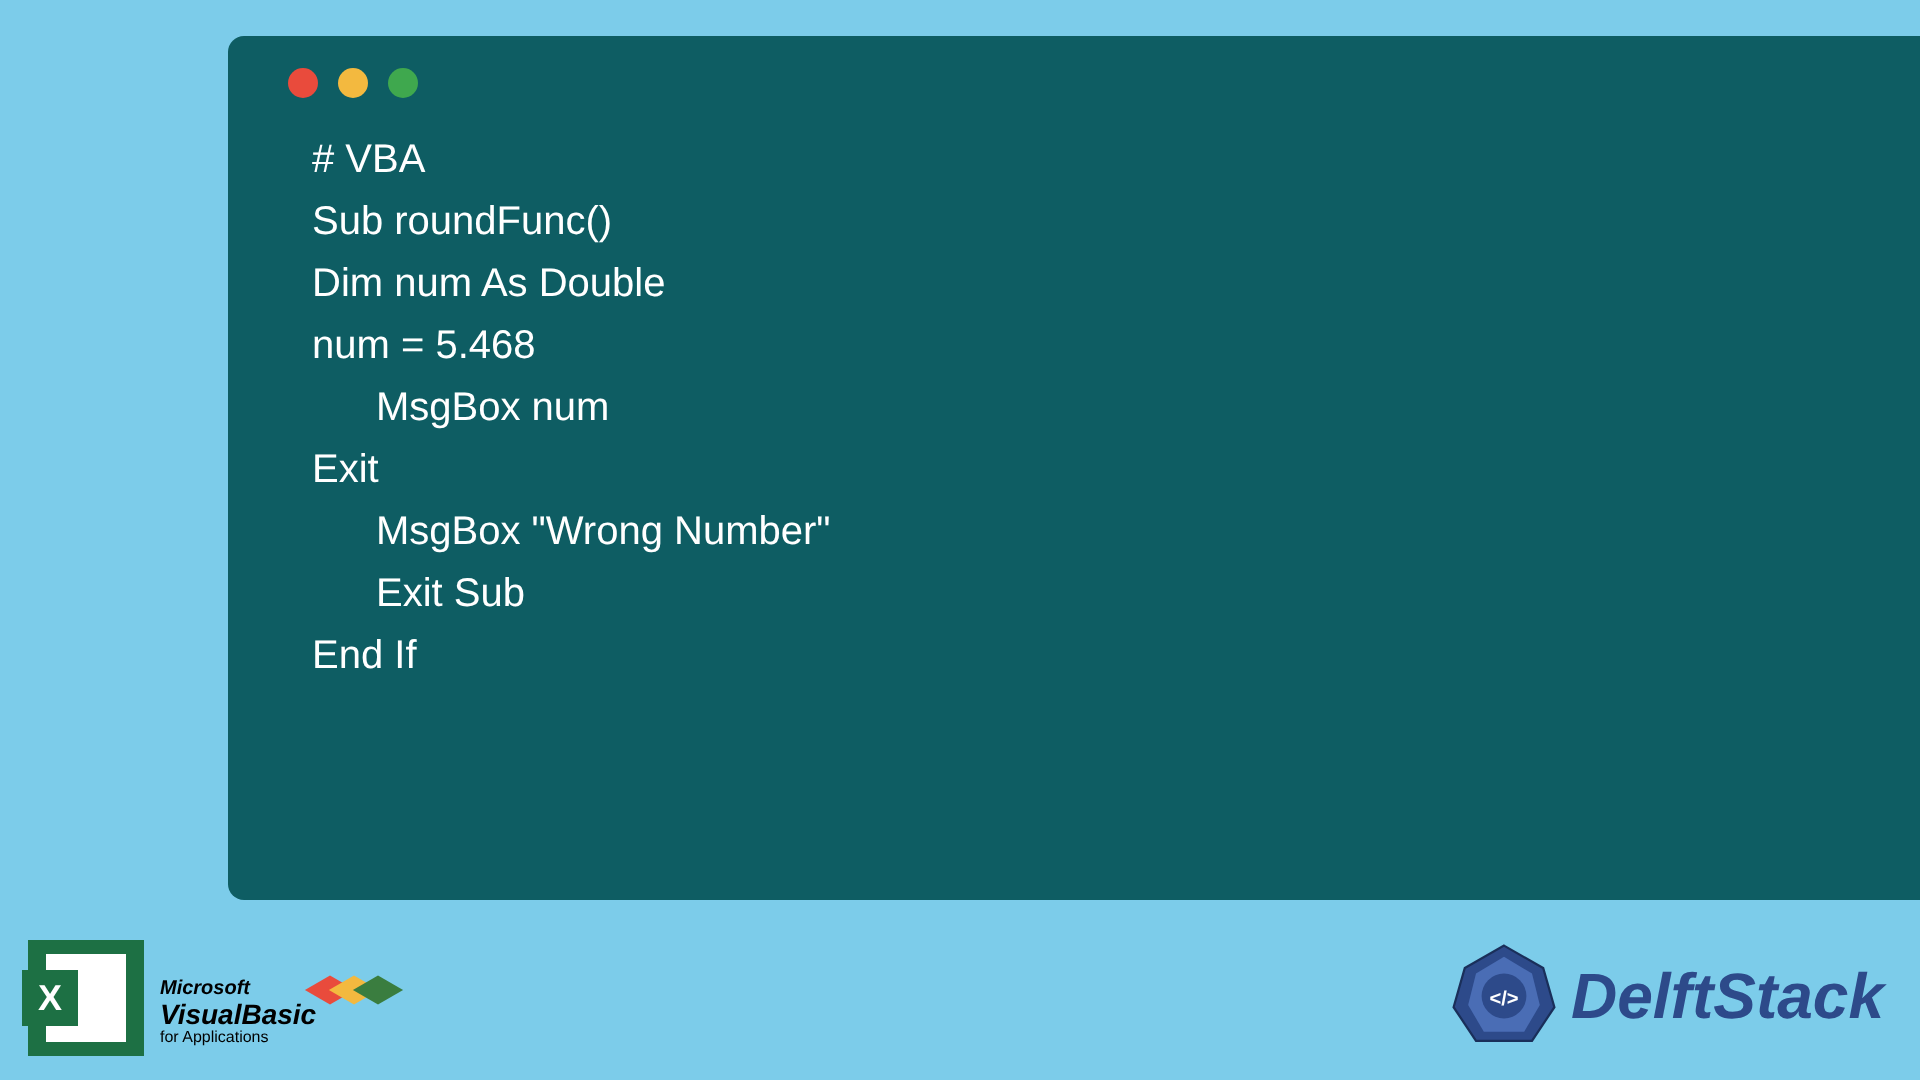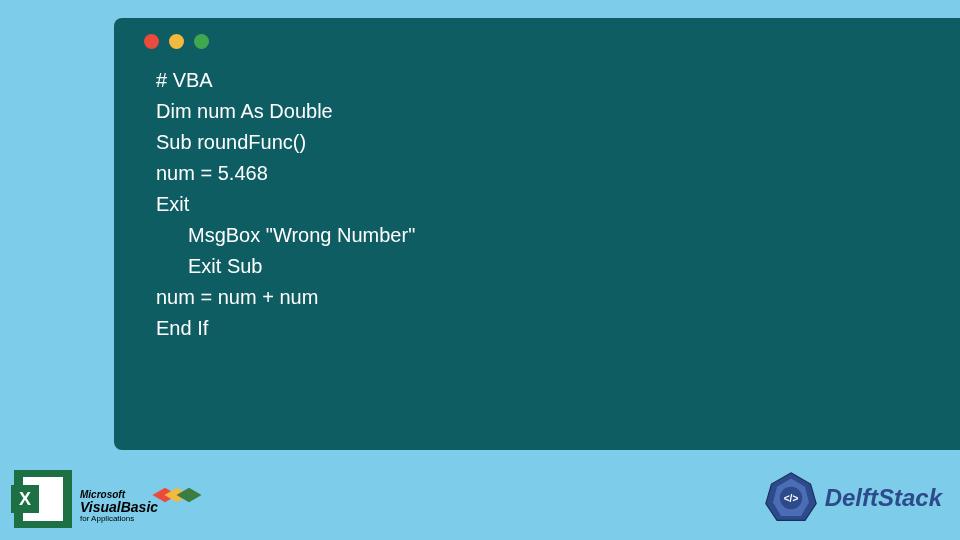--- a/index.html
+++ b/index.html
@@ -128,45 +128,45 @@
     .delft-emblem {
       width: 56px;
       height: 56px;
       position: relative;
     }
     .delft-emblem svg {
       width: 100%;
       height: 100%;
     }
     .delft-text {
-      font-size: 24px;
+      font-size: 32px;
       font-weight: bold;
       font-style: italic;
       color: #2d4a8a;
       text-align: right;
     }
   </style>
 </head>
 <body>
 
 <div class="code-window">
   <div class="window-controls">
     <div class="dot dot-red"></div>
     <div class="dot dot-yellow"></div>
     <div class="dot dot-green"></div>
   </div>
   <div class="code-content">
     <div class="code-line"># VBA</div>
+    <div class="code-line">Sub roundFunc()</div>
     <div class="code-line">Dim num As Double</div>
-    <div class="code-line">Sub roundFunc()</div>
     <div class="code-line">num = 5.468</div>
+    <div class="code-line indent">MsgBox num</div>
     <div class="code-line">Exit</div>
     <div class="code-line indent">MsgBox "Wrong Number"</div>
     <div class="code-line indent">Exit Sub</div>
-    <div class="code-line">num = num + num</div>
     <div class="code-line">End If</div>
   </div>
 </div>
 
 <div class="excel-icon">
   <div class="excel-inner">
     <div class="excel-x">X</div>
   </div>
 </div>
 

